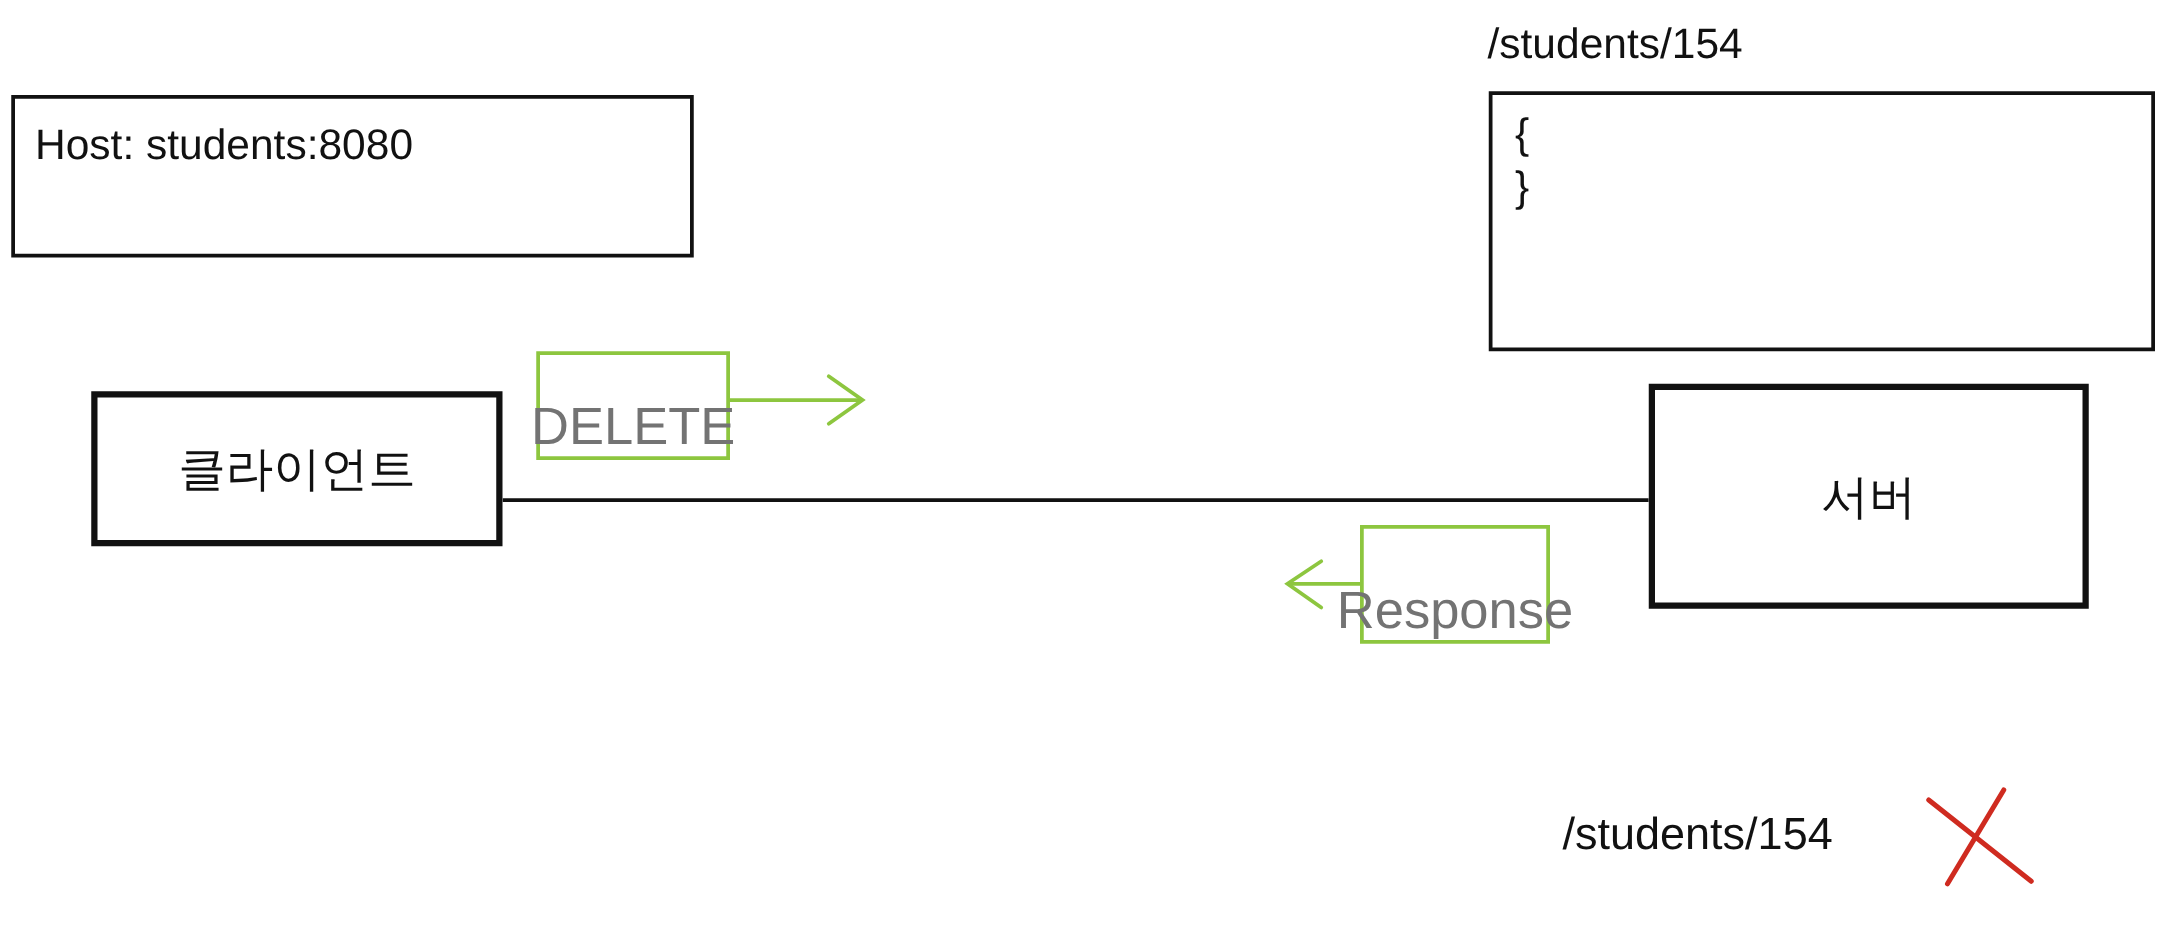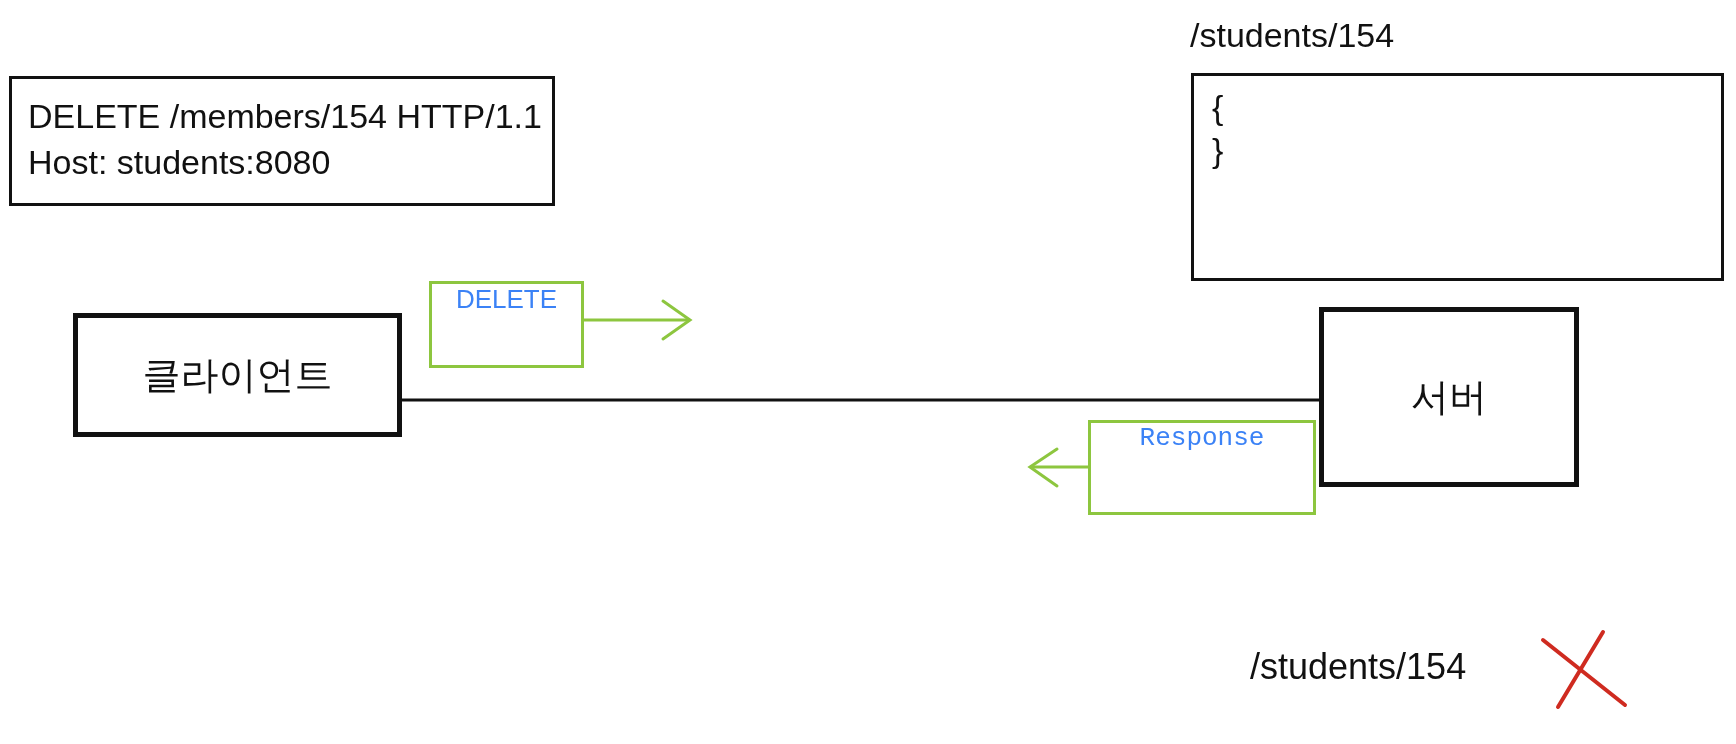--- a/index.html
+++ b/index.html
@@ -20,25 +20,25 @@
     font-size:34px;line-height:46px;white-space:nowrap;}
 
   .resource-label{position:absolute;left:1190px;top:16px;font-size:34px;}
 
   .json-box{left:1191px;top:73px;width:533px;height:208px;padding:10px 0 0 18px;
     font-size:34px;line-height:43px;white-space:nowrap;}
   .json-line.indent{padding-left:46px;}
 
   .actor{display:flex;align-items:center;justify-content:center;font-size:38px;}
   .client-box{left:73px;top:313px;width:329px;height:124px;}
-  .server-box{left:1319px;top:307px;width:260px;height:180px;}
+  .server-box{left:1319px;top:307px;width:352px;height:180px;}
 
-  .msg-label{display:flex;align-items:flex-start;justify-content:center;font-size:26px;color:#3b82f6;}
+  .msg-label{display:flex;align-items:flex-end;justify-content:center;font-size:42px;color:#737373;}
   .delete-box{left:429px;top:281px;width:155px;height:87px;}
-  .response-box{left:1088px;top:420px;width:228px;height:95px;font-family:Liberation Mono, monospace;}
+  .response-box{left:1088px;top:420px;width:152px;height:95px;}
 
   .note-line{position:absolute;font-size:36px;}
   .note-1{left:1257px;top:575px;}
   .note-2{left:1250px;top:646px;}
 
   .overlay{position:absolute;left:0;top:0;width:1736px;height:744px;pointer-events:none;}
   .stroke-ink{stroke:var(--color-ink);}
   .stroke-green{stroke:var(--color-green);}
   .stroke-red{stroke:var(--color-red);}
 </style>
@@ -59,21 +59,20 @@
       <path class="stroke-green" d="M1088,467 H1032" stroke-width="3"></path>
       <path class="stroke-green" d="M1057,449 L1030,467 L1057,486" stroke-width="3"></path>
     </g>
     <g fill="none" stroke-linecap="round">
       <path class="stroke-red" d="M1543,640 L1625,705" stroke-width="4"></path>
       <path class="stroke-red" d="M1603,632 L1558,707" stroke-width="4"></path>
     </g>
   </svg>
 
   <div class="box ink-border request-box">
-    <div>DELETE /members/154 HTTP/1.1</div>
     <div>Host: students:8080</div>
   </div>
 
   <div class="resource-label">/students/154</div>
 
   <div class="box ink-border json-box">
     <div class="json-line">{</div>
     <div class="json-line">}</div>
   </div>
 

